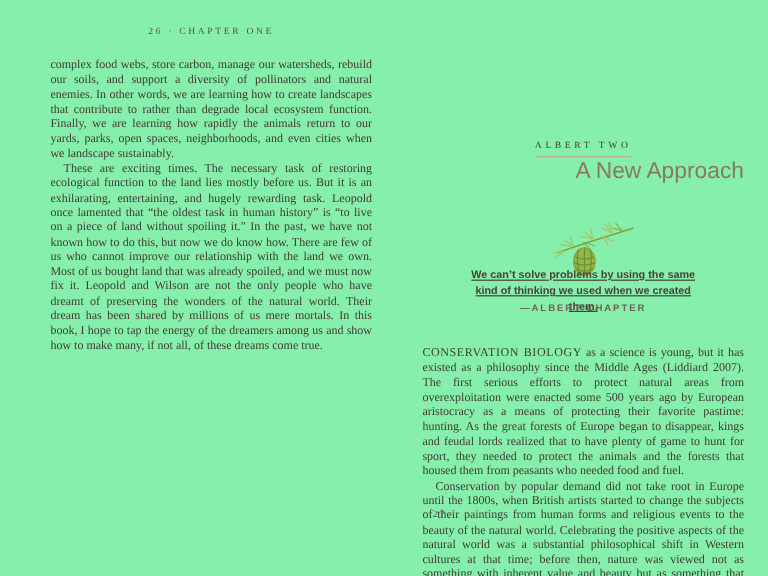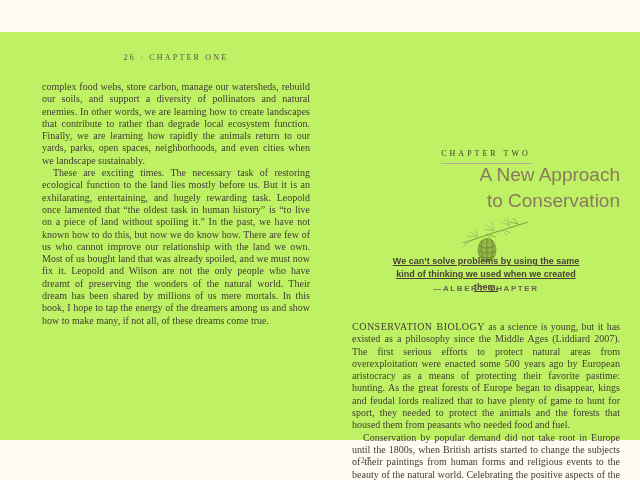--- a/index.html
+++ b/index.html
@@ -4,23 +4,22 @@
 <style>
   html, body { margin: 0; padding: 0; }
   body {
     width: 640px; height: 480px;
     font-family: "Liberation Serif", serif;
     background: #FFFBF1;
     overflow: hidden;
   }
   .spread {
     position: relative;
-    width: 640px; height: 408px;
-    background: #bef264;
-    margin-top: 32px;
+    width: 640px; height: 480px;
+    background: #86efac;
   }
 
   
   .left-header {
     position: absolute; left: 42px; top: 21px; width: 268px;
     text-align: center;
     font-size: 8px; letter-spacing: 2.2px;
     color: #57544a;
   }
   .page-body {
@@ -95,26 +94,25 @@
     <div class="left-header">26 · CHAPTER ONE</div>
     <div class="page-body left-body">
       <p>complex food webs, store carbon, manage our watersheds, rebuild our soils, and support a diversity of pollinators and natural enemies. In other words, we are learning how to create landscapes that contribute to rather than degrade local ecosystem function. Finally, we are learning how rapidly the animals return to our yards, parks, open spaces, neighborhoods, and even cities when we landscape sustainably.</p>
       <p class="indent">These are exciting times. The necessary task of restoring ecological function to the land lies mostly before us. But it is an exhilarating, entertaining, and hugely rewarding task. Leopold once lamented that “the oldest task in human history” is “to live on a piece of land without spoiling it.” In the past, we have not known how to do this, but now we do know how. There are few of us who cannot improve our relationship with the land we own. Most of us bought land that was already spoiled, and we must now fix it. Leopold and Wilson are not the only people who have dreamt of preserving the wonders of the natural world. Their dream has been shared by millions of us mere mortals. In this book, I hope to tap the energy of the dreamers among us and show how to make many, if not all, of these dreams come true.</p>
     </div>
   </div>
 
   <div>
 
     <div class="chapter-label-wrap">
-      <span class="chapter-label">CHAPTER TWO</span>
+      <span class="chapter-label">ALBERT TWO</span>
     </div>
 
     <div class="title">
       <div>A New Approach</div>
-      <div>to Conservation</div>
     </div>
 
     <div class="ornament">
       <svg width="92" height="48" viewBox="0 0 92 48" aria-hidden="true">
 
         <path d="M88 6 C70 12, 48 18, 24 27" fill="none" stroke="#7fa33c" stroke-width="1.2"></path>
 
         <g stroke="#a9c368" stroke-width="1" fill="none">
           <path d="M70 10 l-6 -7"></path>
             <path d="M70 10 l-9 -4"></path>

